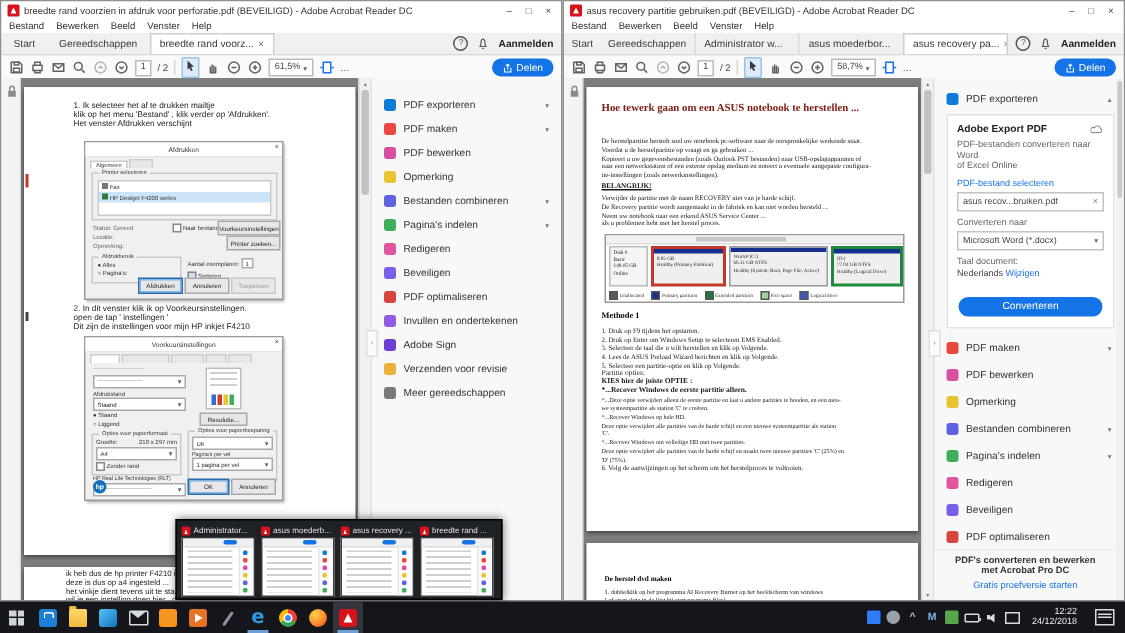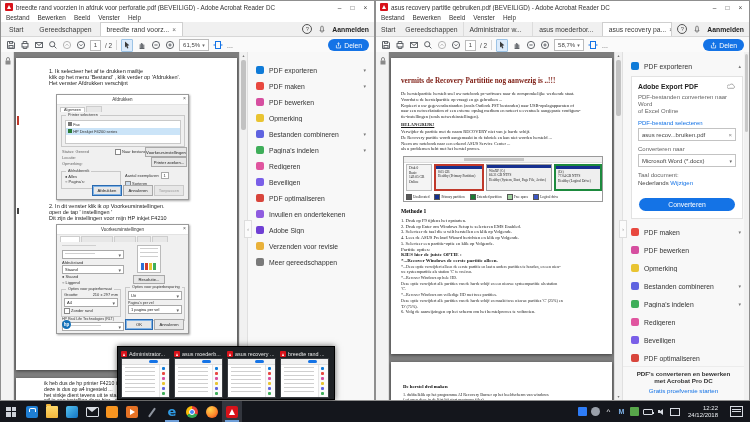--- a/index.html
+++ b/index.html
@@ -574,21 +574,21 @@
     <div class="content">
       <div class="rail">
         <svg class="ti lockico" width="9" height="9" viewBox="0 0 10 10">
             <rect x="2.5" y="4.5" width="5" height="4" fill="#8a8a8a"></rect>
             <path d="M3.5 4.5V3a1.5 1.5 0 013 0v1.5" fill="none" stroke="#8a8a8a"></path>
           </svg>
       </div>
       <div class="docarea">
 
         <div class="page rser" style="top:6px;height:296px;">
-          <div class="rtitle" style="position:absolute;left:10px;top:19px;">vermits de Recovery Partititie  nog aanwezig is ..!!!</div>
+          <div class="rtitle" style="position:absolute;left:10px;top:10px;">Hoe tewerk gaan om een ASUS notebook te herstellen ...</div>
           <div style="position:absolute;left:10px;top:33px;right:6px;">
               <div class="rp">De herstelpartitie herstelt snel uw notebook pc-software naar de oorspronkelijke werkende staat.</div>
               <div class="rp">Voordat u de herstelpartitie op vraagt en ga gebruiken ...</div>
               <div class="rp">Kopieert u uw gegevensbestanden (zoals Outlook PST bestanden) naar USB-opslagapparaten of</div>
               <div class="rp">naar een netwerkstation of een externe opslag medium en noteert u eventuele aangepaste configura-</div>
               <div class="rp">tie-instellingen (zoals netwerkinstellingen).</div>
             </div>
           <div class="imp" style="position:absolute;left:10px;top:64px;">BELANGRIJK!</div>
           <div style="position:absolute;left:10px;top:71px;right:6px;">
               <div class="rp">Verwijder  de partitie met de naam RECOVERY  niet van je harde schijf.</div>

